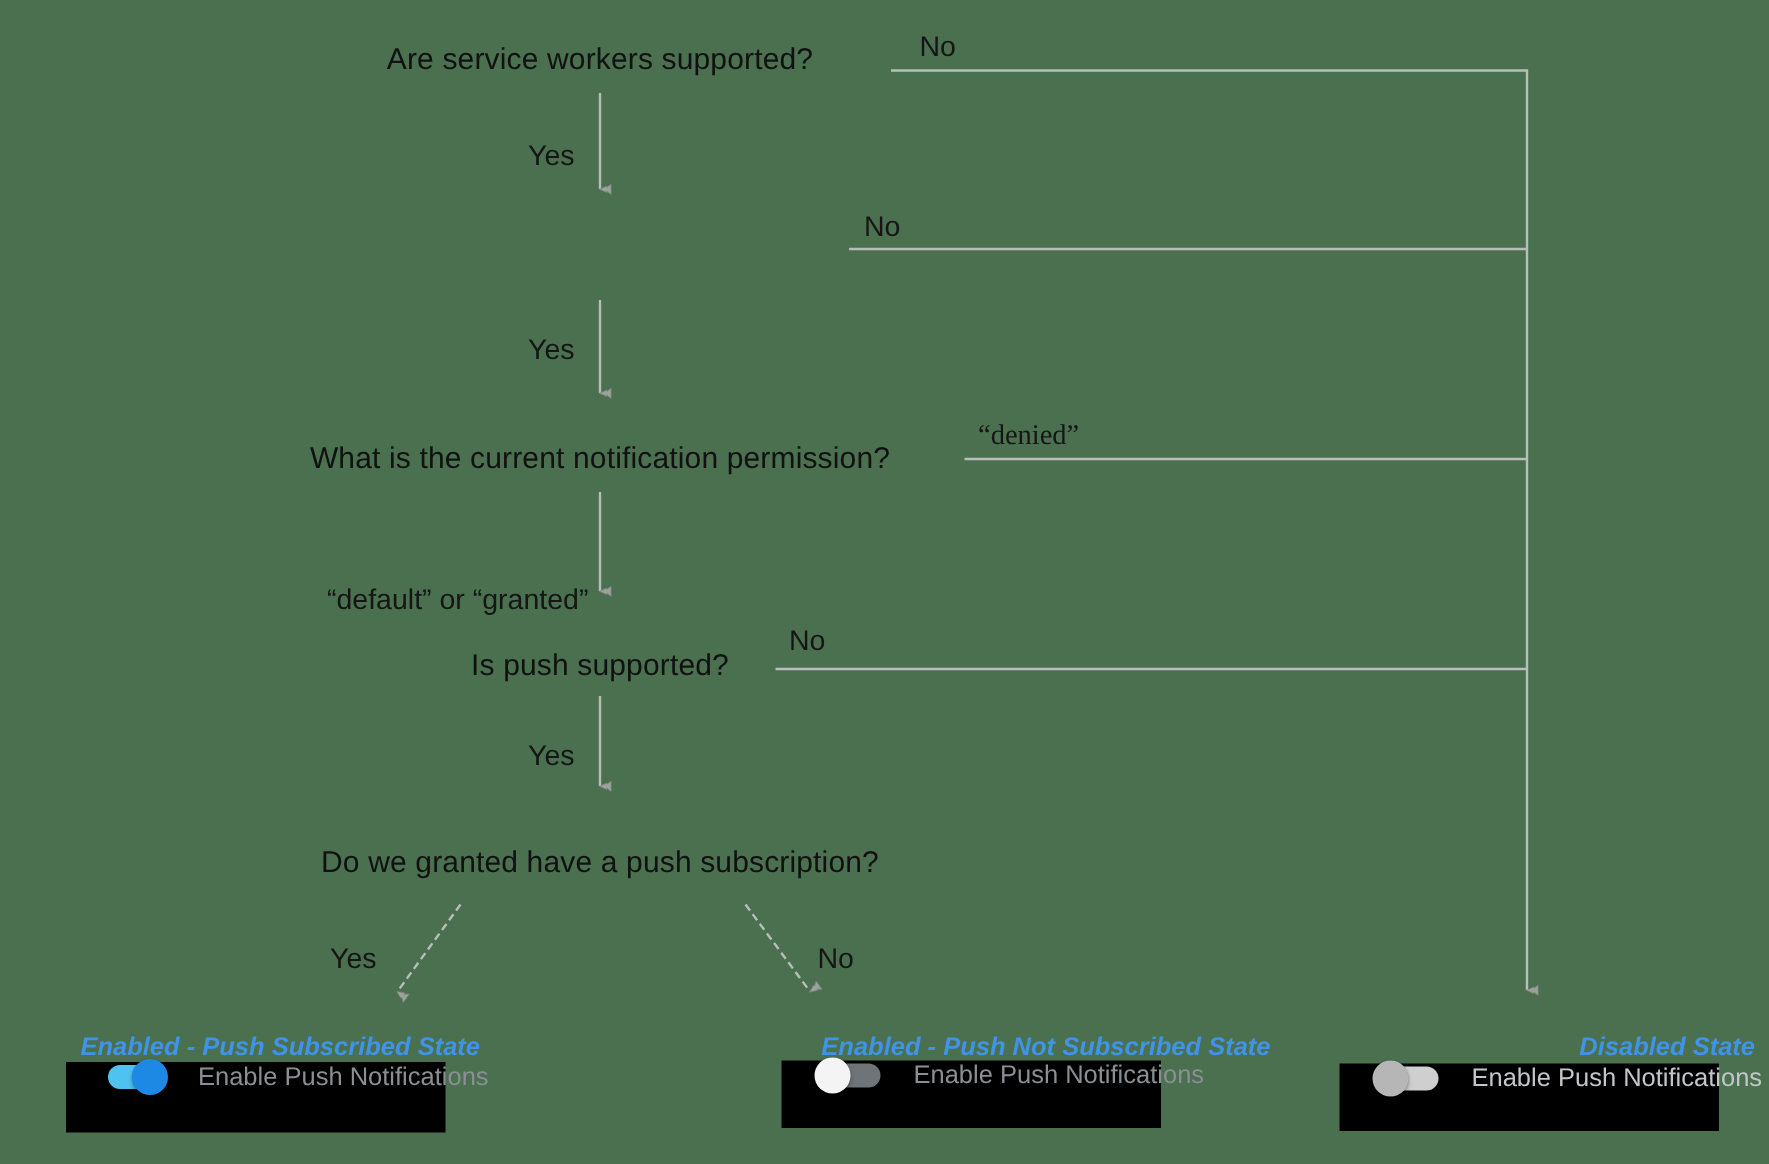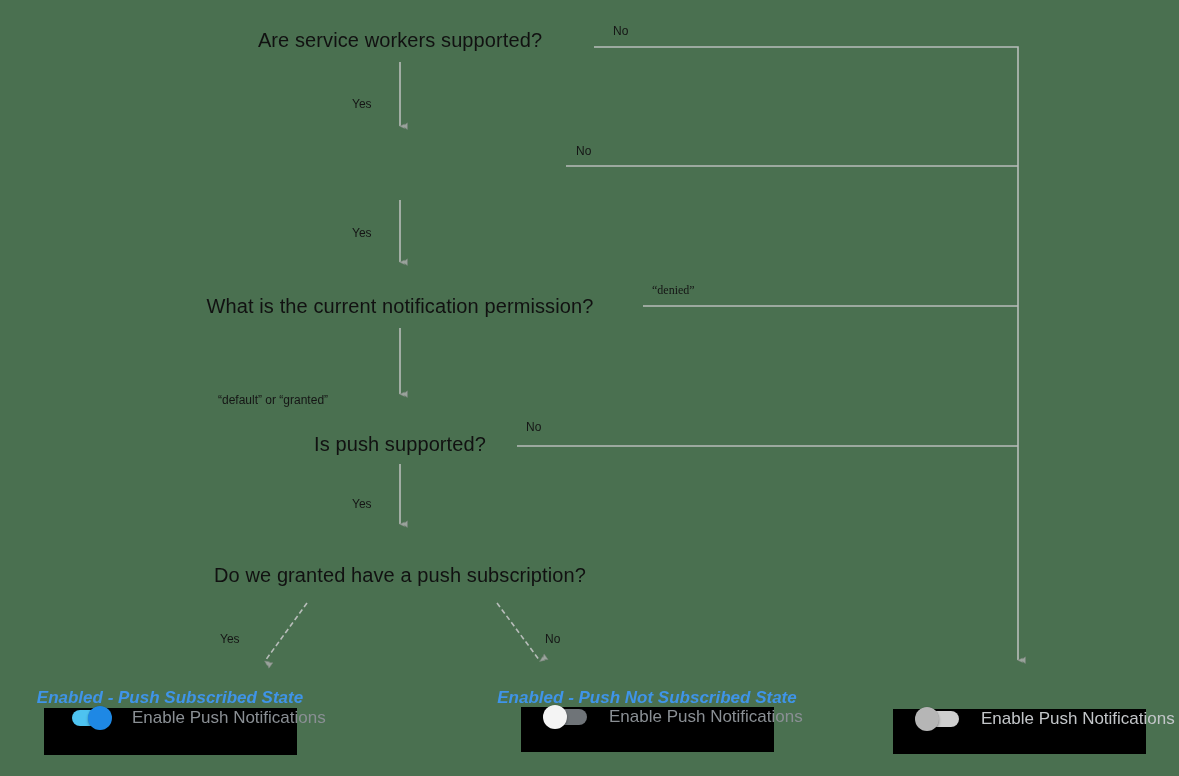--- a/index.html
+++ b/index.html
@@ -33,34 +33,34 @@
     font-size: 20px;
     font-weight: 400;
     line-height: 28px;
     text-align: center;
     white-space: pre-line;
     letter-spacing: 0.1px;
   }
   .edge-label {
     position: absolute;
     color: #151515;
-    font-size: 12px;
+    font-size: 19px;
     font-weight: 400;
     line-height: 19px;
     white-space: nowrap;
   }
   .state-label {
     position: absolute;
     color: #3f94e8;
     font-size: 17px;
     font-style: italic;
     font-weight: 700;
     line-height: 20px;
     white-space: nowrap;
-    text-align: center;
+    text-align: right;
   }
   .toggle-card {
     position: absolute;
     background: #000000;
     display: flex;
     align-items: flex-start;
     box-sizing: border-box;
   }
   .switch {
     position: relative;
@@ -174,20 +174,21 @@
   <div class="state-label" style="left:447px; top:688px; width:400px;">Enabled - Push Not Subscribed State</div>
 
   <div class="toggle-card" style="left:521px; top:707px; width:253px; height:45px;">
     <span class="switch off">
       <span class="track"></span>
       <span class="knob"></span>
     </span>
     <span class="switch-text">Enable Push Notifications</span>
   </div>
 
+  <div class="state-label" style="left:870px; top:688px; width:300px;">Disabled State</div>
 
   <div class="toggle-card" style="left:893px; top:709px; width:253px; height:45px;">
     <span class="switch disabled">
       <span class="track"></span>
       <span class="knob"></span>
     </span>
     <span class="switch-text dim">Enable Push Notifications</span>
   </div>
 
 </div>

